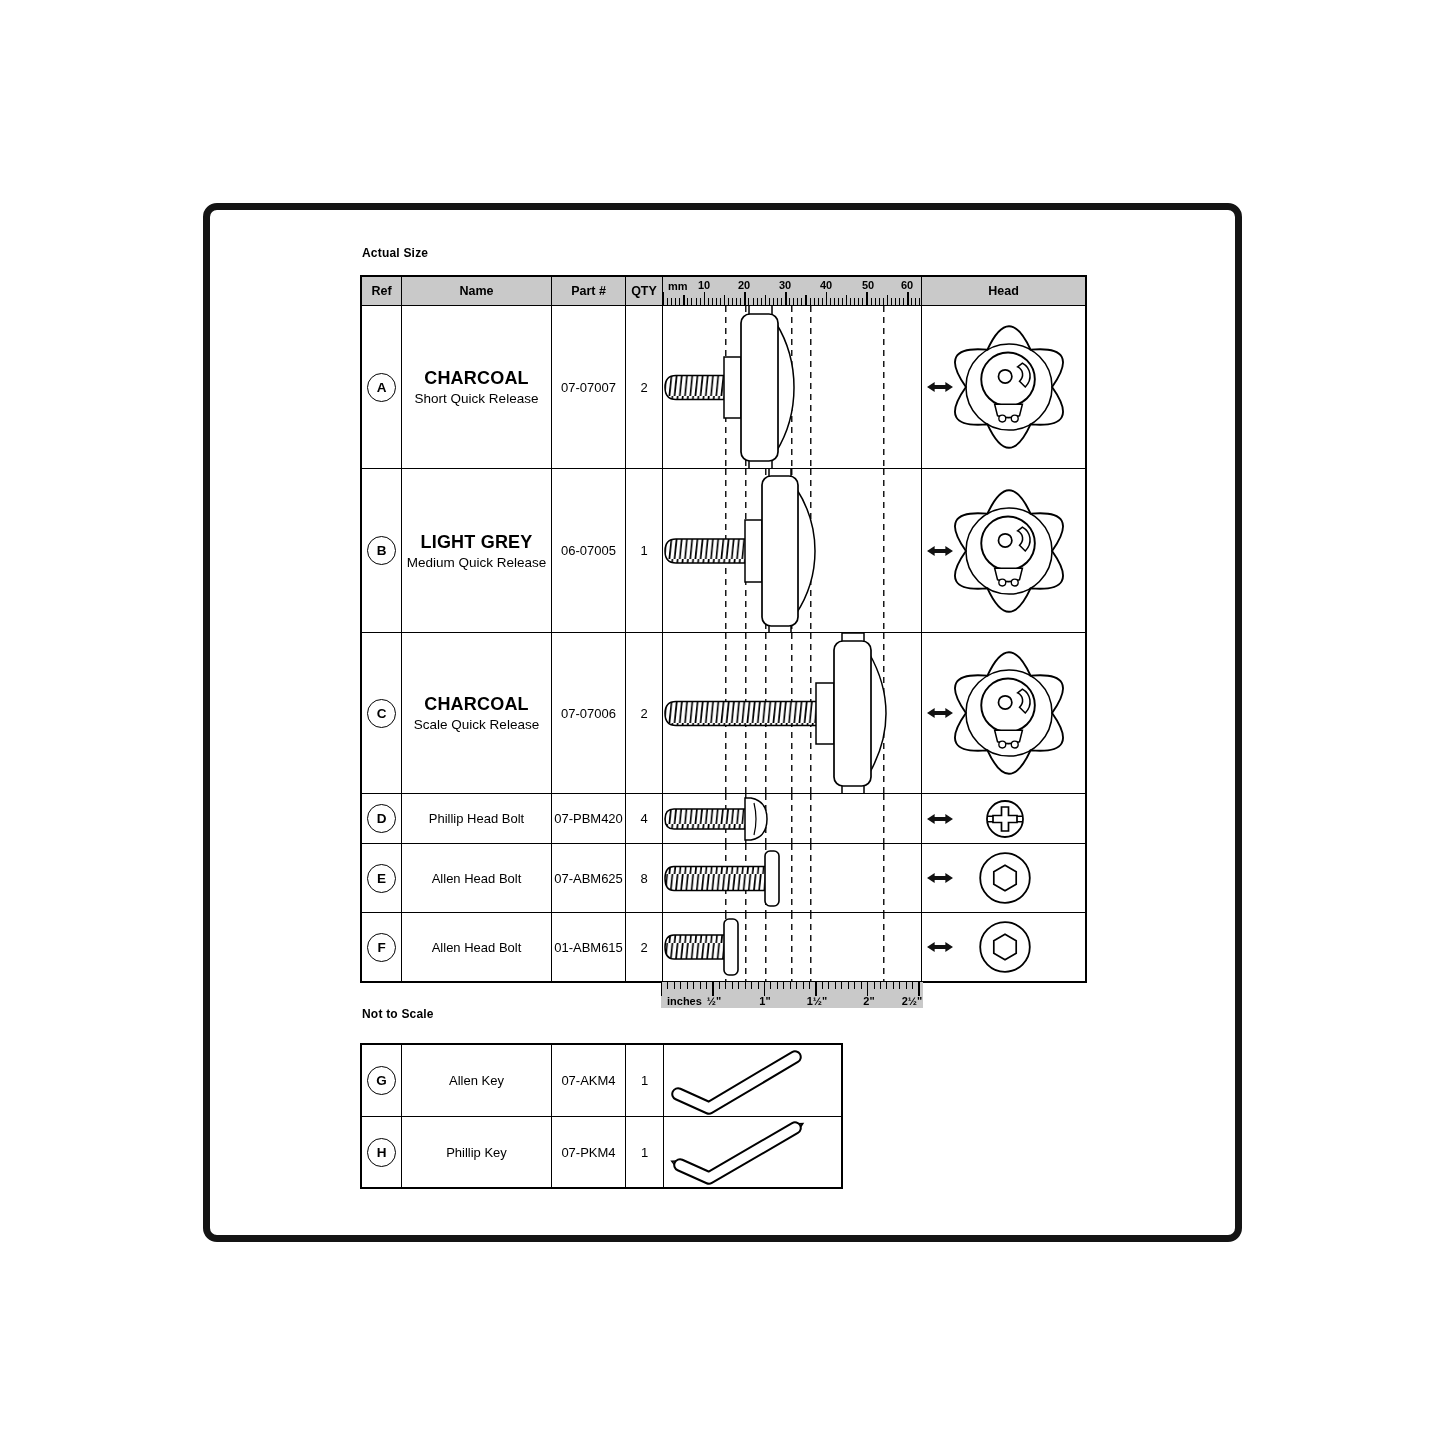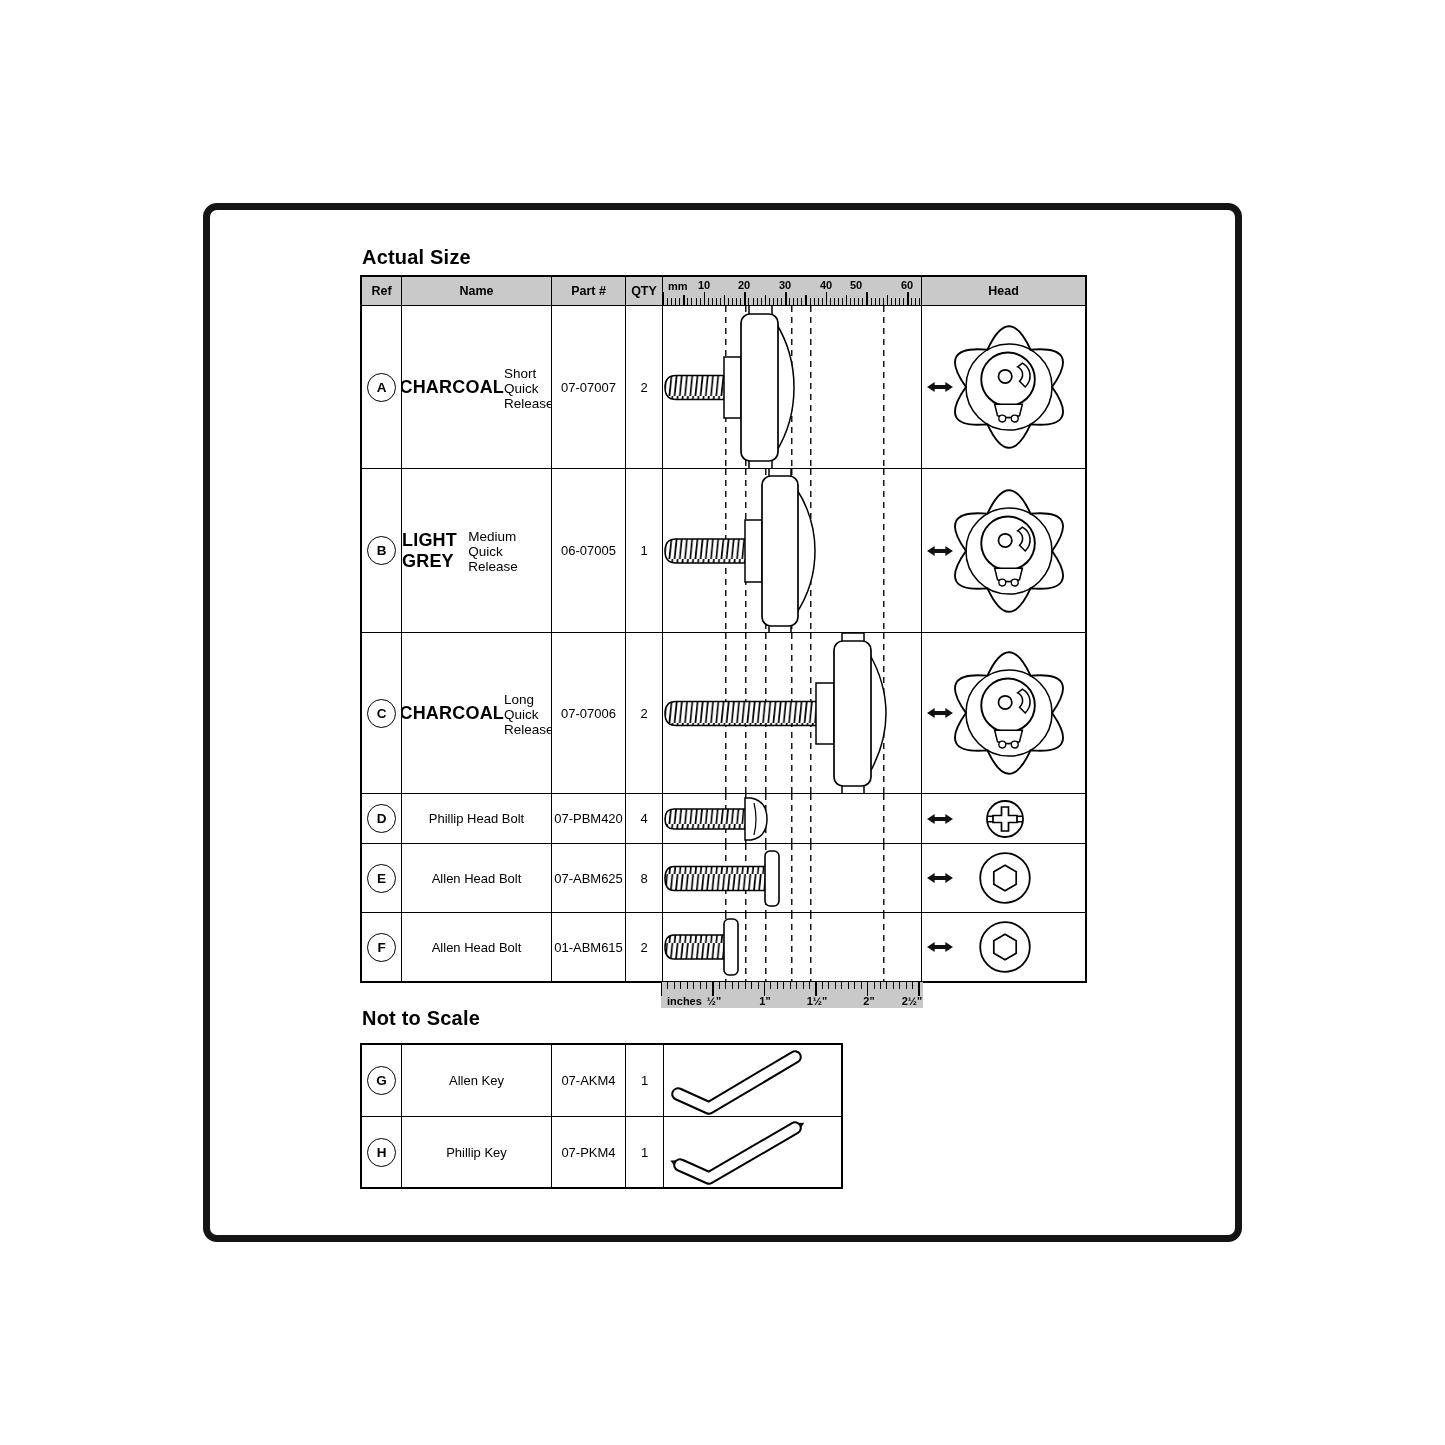--- a/index.html
+++ b/index.html
@@ -1,35 +1,35 @@
 <!DOCTYPE html>
 <html><head>
 <meta charset="utf-8">
 <style>
   html,body{margin:0;padding:0;background:#fff}
   .stage{position:relative;width:1445px;height:1445px;background:#fff;color:#000;
          font-family:"Liberation Sans",sans-serif;overflow:hidden}
   .frame{position:absolute;left:203px;top:203px;width:1039px;height:1039px;
          border:7px solid #141414;border-radius:14px;box-sizing:border-box}
-  .h1{position:absolute;font-size:20px;font-weight:bold;letter-spacing:.2px}
+  .h1{position:absolute;font-size:12px;font-weight:bold;letter-spacing:.2px}
   #t1{left:362px;top:246px}
   #t2{left:362px;top:1007px}
 
   .tbl{position:absolute;display:grid;border:2px solid #000;background:#fff;box-sizing:content-box}
   #main{left:360px;top:275px;grid-template-columns:40px 150px 74px 37px 259px 163px;
         grid-template-rows:29px 163px 164px 161px 50px 69px 68px}
   #nts{left:360px;top:1043px;grid-template-columns:40px 150px 74px 38px 177px;
        grid-template-rows:72px 70px}
   .c{position:relative;border-right:1.5px solid #000;border-bottom:1.5px solid #000;
      display:flex;align-items:center;justify-content:center;box-sizing:border-box;overflow:hidden}
   .lc{border-right:none}.lr{border-bottom:none}
   .th{background:#c9c9c9;font-weight:bold;font-size:12.5px}
   .refc{width:27px;height:27px;border:1.7px solid #000;border-radius:50%;display:flex;
         align-items:center;justify-content:center;font-size:13.5px;font-weight:bold;background:#fff}
-  .namecell{flex-direction:row}
+  .namecell{flex-direction:column}
   .bigname{font-size:18px;font-weight:bold;letter-spacing:.2px}
   .subname{font-size:13.5px;margin-top:2px}
   .smallname{font-size:13px}
   .val{font-size:13px}
 
   
   .rulercell{background:#c9c9c9;padding:0}
   .unit{position:absolute;left:5px;top:3px;font-size:11px;font-weight:bold}
   .mlab{position:absolute;top:2px;transform:translateX(-50%);font-size:11px;font-weight:bold}
   .ticks{position:absolute;left:0;right:0;bottom:0;height:13px;
@@ -87,21 +87,21 @@
     <div class="c th">Ref</div>
     <div class="c th">Name</div>
     <div class="c th">Part #</div>
     <div class="c th">QTY</div>
     <div class="c th rulercell">
       <span class="unit">mm</span>
       <span class="mlab" style="left:41px">10</span>
       <span class="mlab" style="left:81px">20</span>
       <span class="mlab" style="left:122px">30</span>
       <span class="mlab" style="left:163px">40</span>
-      <span class="mlab" style="left:193px">50</span>
+      <span class="mlab" style="left:205px">50</span>
       <span class="mlab" style="left:244px">60</span>
       <div class="ticks"></div>
     </div>
     <div class="c th lc">Head</div>
 
     <div class="c">
         <span class="refc">A</span>
       </div>
     <div class="c namecell">
       <div class="bigname">CHARCOAL</div>
@@ -168,21 +168,21 @@
         <circle cx="63" cy="103" r="3.6" fill="#fff" stroke="#000" stroke-width="1.4"></circle>
         <circle cx="76" cy="103" r="3.6" fill="#fff" stroke="#000" stroke-width="1.4"></circle>
       </svg>
     </div>
 
     <div class="c">
         <span class="refc">C</span>
       </div>
     <div class="c namecell">
       <div class="bigname">CHARCOAL</div>
-      <div class="subname">Long Quick Release</div>
+      <div class="subname">Scale Quick Release</div>
     </div>
     <div class="c val">07-07006</div>
     <div class="c val">2</div>
     <div class="c diag">
       <svg width="259" height="161" viewBox="0 0 259 161">
         <path d="M13 68.5 H156 V92.5 H13 Q2 92.5 2 80.5 Q2 68.5 13 68.5 Z" fill="url(#threadp)" stroke="#000" stroke-width="1.5"></path>
         <rect x="153" y="50" width="18" height="61" fill="#fff" stroke="#000" stroke-width="1.5"></rect>
         <path d="M206 20 Q223 50 223 80.5 Q223 111 206 141 L206 20 Z" fill="#fff" stroke="#000" stroke-width="1.5"></path>
         <rect x="179" y="0" width="22" height="10" fill="#fff" stroke="#000" stroke-width="1.5"></rect>
         <rect x="179" y="151" width="22" height="10" fill="#fff" stroke="#000" stroke-width="1.5"></rect>

